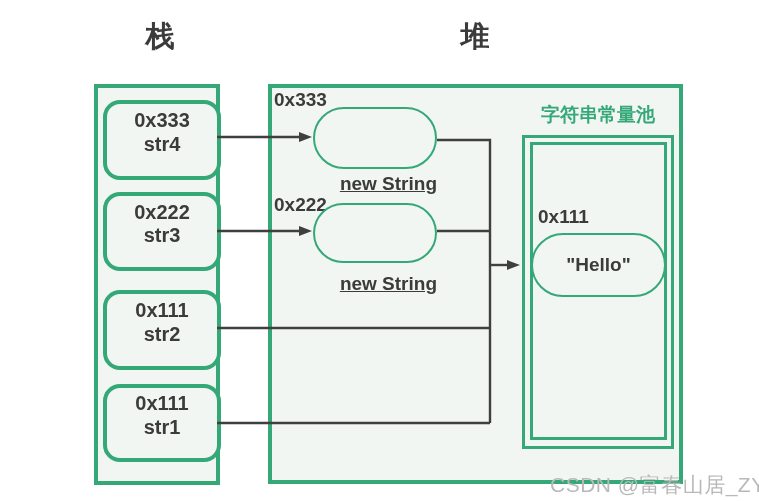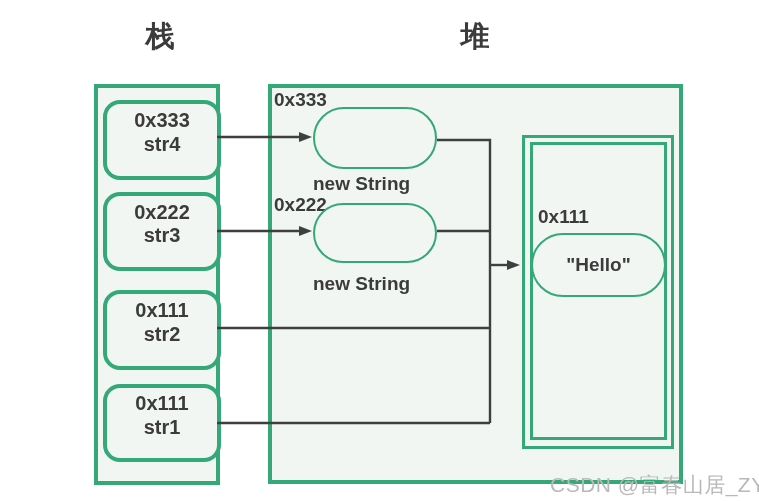--- a/index.html
+++ b/index.html
@@ -61,21 +61,22 @@
   .stadium {
     position: absolute;
     border: 2px solid var(--green, #35a877);
     background: transparent;
   }
   .caption {
     position: absolute;
     font-size: 19px;
     font-weight: bold;
     color: var(--text-dark, #3b3b3b);
-    text-align: left;
+    text-align: right;
+    text-decoration: underline;
   }
   .pool-title {
     position: absolute;
     font-size: 19px;
     font-weight: bold;
     color: var(--green, #35a877);
     text-align: center;
   }
   .pool-border {
     position: absolute;
@@ -142,20 +143,21 @@
   <div class="container-box" style="left:268px; top:84px; width:415px; height:400px;"></div>
 
   <div class="addr-label" style="left:274px; top:89px;">0x333</div>
   <div class="stadium" style="left:313px; top:107px; width:124px; height:62px; border-radius:31px;"></div>
   <div class="caption" style="left:313px; top:173px; width:124px;">new String</div>
 
   <div class="addr-label" style="left:274px; top:194px;">0x222</div>
   <div class="stadium" style="left:313px; top:203px; width:124px; height:60px; border-radius:30px;"></div>
   <div class="caption" style="left:313px; top:273px; width:124px;">new String</div>
 
+  <div class="pool-title" style="left:522px; top:102px; width:152px;">字符串常量池</div>
   <div class="pool-border" style="left:522px; top:135px; width:152px; height:314px;"></div>
   <div class="pool-border" style="left:530px; top:142px; width:137px; height:298px;"></div>
   <div class="addr-label" style="left:538px; top:206px;">0x111</div>
   <div class="stadium hello-stadium" style="left:531px; top:233px; width:135px; height:64px; border-radius:32px;">
     <span class="hello-text">"Hello"</span>
   </div>
 
   <svg class="connectors" width="759" height="501" viewBox="0 0 759 501">
     <defs>
       <marker id="arrowhead" markerWidth="14" markerHeight="11" refX="1" refY="5" orient="auto" markerUnits="userSpaceOnUse">

